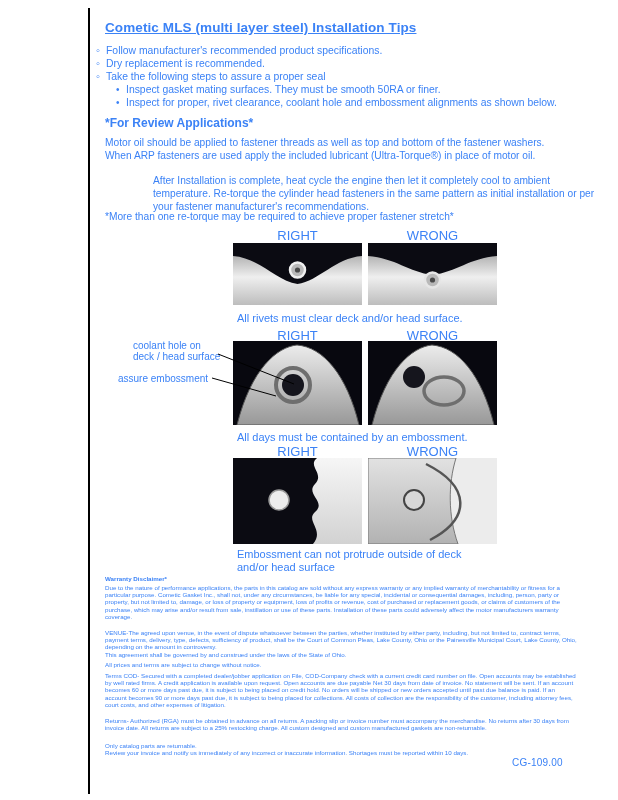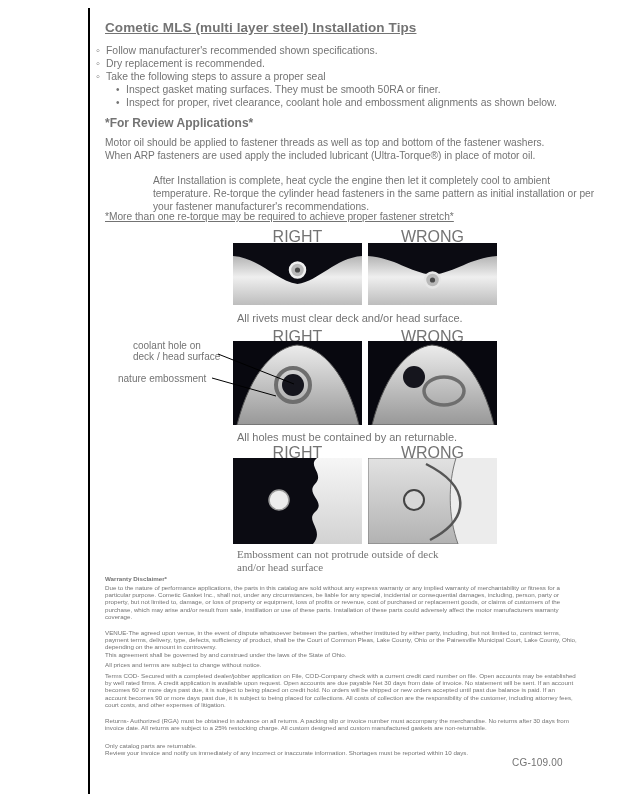--- a/index.html
+++ b/index.html
@@ -1,29 +1,29 @@
 <!DOCTYPE html>
 <html><head>
 <meta charset="utf-8">
 <style>
   html,body{margin:0;padding:0;background:#fff;}
   .page{position:relative;width:618px;height:800px;background:#ffffff;
-        font-family:"Liberation Sans",sans-serif;color:#737373;overflow:hidden;}
+        font-family:"Liberation Sans",sans-serif;color:#3b82f6;overflow:hidden;}
   .left-rule{position:absolute;left:88px;top:8px;width:2px;height:786px;background:#000;}
   .title{position:absolute;left:105px;top:20px;margin:0;font-size:13.5px;font-weight:bold;
          text-decoration:underline;letter-spacing:.1px;}
   .tips{position:absolute;left:96px;top:44px;font-size:10.4px;line-height:13px;}
   .b-row{display:flex;align-items:baseline;}
   .b-row .marker{width:10px;font-size:11px;}
   .b-row.sub{margin-left:20px;}
   .b-row.sub .marker{width:10px;font-size:10px;}
   .diesel-h{position:absolute;left:105px;top:116px;font-size:12px;font-weight:bold;margin:0;}
   .para{position:absolute;left:105px;width:455px;font-size:10.2px;line-height:13px;}
-  .p1{top:136px;} .p2{top:174px;margin-left:48px;} .note{top:210px;text-decoration:underline;}
-  .fig-label{position:absolute;width:129px;text-align:center;font-size:16px;}
+  .p1{top:136px;} .p2{top:174px;margin-left:48px;} .note{top:210px;}
+  .fig-label{position:absolute;width:129px;text-align:center;font-size:13px;}
   .fig-img{position:absolute;width:129px;line-height:0;}
   .fig-img svg{display:block;}
   .caption{position:absolute;left:237px;font-size:11px;line-height:12.5px;}
   .pre{white-space:pre-line;}
   .callout{position:absolute;font-size:10px;line-height:11px;z-index:5;}
   .callout-lines{position:absolute;z-index:6;}
   .legal{position:absolute;left:105px;width:472px;font-size:6.2px;line-height:7.2px;}
   .legal-h{font-weight:bold;}
   .docnum{position:absolute;left:512px;top:757px;font-size:10px;letter-spacing:.2px;}
 </style>
@@ -32,21 +32,21 @@
 
 <div class="page">
 
   <div class="left-rule"></div>
 
   <h1 class="title">Cometic MLS (multi layer steel) Installation Tips</h1>
 
   <div class="tips">
     <div class="b-row">
       <span class="marker">◦</span>
-      <span>Follow manufacturer's recommended shown specifications.</span>
+      <span>Follow manufacturer's recommended product specifications.</span>
     </div>
     <div class="b-row">
       <span class="marker">◦</span>
       <span>Dry replacement is recommended.</span>
     </div>
     <div class="b-row">
       <span class="marker">◦</span>
       <span>Take the following steps to assure a proper seal</span>
     </div>
     <div class="b-row sub">
@@ -97,21 +97,21 @@
       <circle cx="64.5" cy="37" r="2.6" fill="#4a4a4a"></circle>
     </svg>
   </div>
   <div class="caption" style="top:312px;">All rivets must clear deck and/or head surface.</div>
 
   <div class="fig-label" style="left:233px;top:328px;">RIGHT</div>
   <div class="fig-label" style="left:368px;top:328px;">WRONG</div>
 
   <div class="callout pre" style="left:133px;top:340px;">coolant hole on
 deck / head surface</div>
-  <div class="callout" style="left:118px;top:373px;">nature embossment</div>
+  <div class="callout" style="left:118px;top:373px;">assure embossment</div>
   <svg class="callout-lines" style="left:200px;top:348px;" width="100" height="55" viewBox="0 0 100 55">
     <line x1="18" y1="6" x2="94" y2="36" stroke="#000" stroke-width="1"></line>
     <line x1="12" y1="30" x2="76" y2="48" stroke="#000" stroke-width="1"></line>
   </svg>
 
   <div class="fig-img" style="left:233px;top:341px;">
     <svg width="129" height="84" viewBox="0 0 129 84">
       <defs>
         <linearGradient id="g2a" x1="0" y1="0" x2="0" y2="1">
           <stop offset="0" stop-color="#ececec"></stop>
@@ -131,21 +131,21 @@
           <stop offset="0" stop-color="#ececec"></stop>
             <stop offset="1" stop-color="#989898"></stop>
         </linearGradient>
       </defs>
       <rect width="129" height="84" fill="#08080f"></rect>
       <path d="M4,84 C18,28 44,6 64,4 C90,6 114,34 126,84 Z" fill="url(#g2b)" stroke="#555" stroke-width="1"></path>
       <ellipse cx="76" cy="50" rx="20" ry="14" fill="none" stroke="#6e6e6e" stroke-width="3.5"></ellipse>
       <circle cx="46" cy="36" r="11" fill="#15151d"></circle>
     </svg>
   </div>
-  <div class="caption" style="top:431px;">All holes must be contained by an returnable.</div>
+  <div class="caption" style="top:431px;">All days must be contained by an embossment.</div>
 
   <div class="fig-label" style="left:233px;top:444px;">RIGHT</div>
   <div class="fig-label" style="left:368px;top:444px;">WRONG</div>
 
   <div class="fig-img" style="left:233px;top:458px;">
     <svg width="129" height="86" viewBox="0 0 129 86">
       <defs>
         <linearGradient id="g3a" x1="0" y1="0" x2="0" y2="1">
           <stop offset="0" stop-color="#f6f6f6"></stop>
             <stop offset="1" stop-color="#d2d2d2"></stop>
@@ -163,21 +163,21 @@
           <stop offset="0" stop-color="#e2e2e2"></stop>
             <stop offset="1" stop-color="#b2b2b2"></stop>
         </linearGradient>
       </defs>
       <rect width="129" height="86" fill="#ececec"></rect>
       <path d="M0,0 H88 C80,26 80,58 90,86 H0 Z" fill="url(#g3b)" stroke="#777" stroke-width="1"></path>
       <path d="M58,6 C102,28 104,60 62,82" fill="none" stroke="#555" stroke-width="2.5"></path>
       <circle cx="46" cy="42" r="10" fill="#d8d8d8" stroke="#444" stroke-width="2"></circle>
     </svg>
   </div>
-  <div class="caption pre" style="top:548px;font-family:Liberation Serif, serif;">Embossment can not protrude outside of deck
+  <div class="caption pre" style="top:548px;">Embossment can not protrude outside of deck
 and/or head surface</div>
 
   <div class="legal legal-h" style="top:575px;">Warranty Disclaimer*</div>
   <div class="legal" style="top:584px;">Due to the nature of performance applications, the parts in this catalog are sold without any express warranty or any implied warranty of merchantability or fitness for a particular purpose.  Cometic Gasket Inc., shall not, under any circumstances, be liable for any special, incidental or consequential damages, including, person, party or property, but not limited to, damage, or loss of property or equipment, loss of profits or revenue, cost of purchased or replacement goods, or claims of customers of the purchase, which may arise and/or result from sale, instillation or use of these parts.  Installation of these parts could adversely affect the motor manufacturers warranty coverage.</div>
   <div class="legal pre" style="top:629px;">VENUE-The agreed upon venue, in the event of dispute whatsoever between the parties, whether instituted by either party, including, but not limited to, contract terms, payment terms, delivery, type, defects, sufficiency of product, shall be the Court of Common Pleas, Lake County, Ohio or the Painesville Municipal Court, Lake County, Ohio, depending on the amount in controversy.
 This agreement shall be governed by and construed under the laws of the State of Ohio.</div>
   <div class="legal" style="top:661px;">All prices and terms are subject to change without notice.</div>
   <div class="legal" style="top:672px;">Terms COD- Secured with a completed dealer/jobber application on File, COD-Company check with a current credit card number on file.  Open accounts may be established by well rated firms.  A credit application is available upon request.  Open accounts are due payable Net 30 days from date of invoice.  No statement will be sent.  If an account becomes 60 or more days past due, it is subject to being placed on credit hold.  No orders will be shipped or new orders accepted until past due balance is paid.  If an account becomes 90 or more days past due, it is subject to being placed for collections.  All costs of collection are the responsibility of the customer, including attorney fees, court costs, and other expenses of litigation.</div>
   <div class="legal" style="top:717px;">Returns- Authorized (RGA) must be obtained in advance on all returns.  A packing slip or invoice number must accompany the merchandise.  No returns after 30 days from invoice date.  All returns are subject to a 25% restocking charge.  All custom designed and custom manufactured gaskets are non-returnable.</div>
   <div class="legal pre" style="top:742px;">Only catalog parts are returnable.

